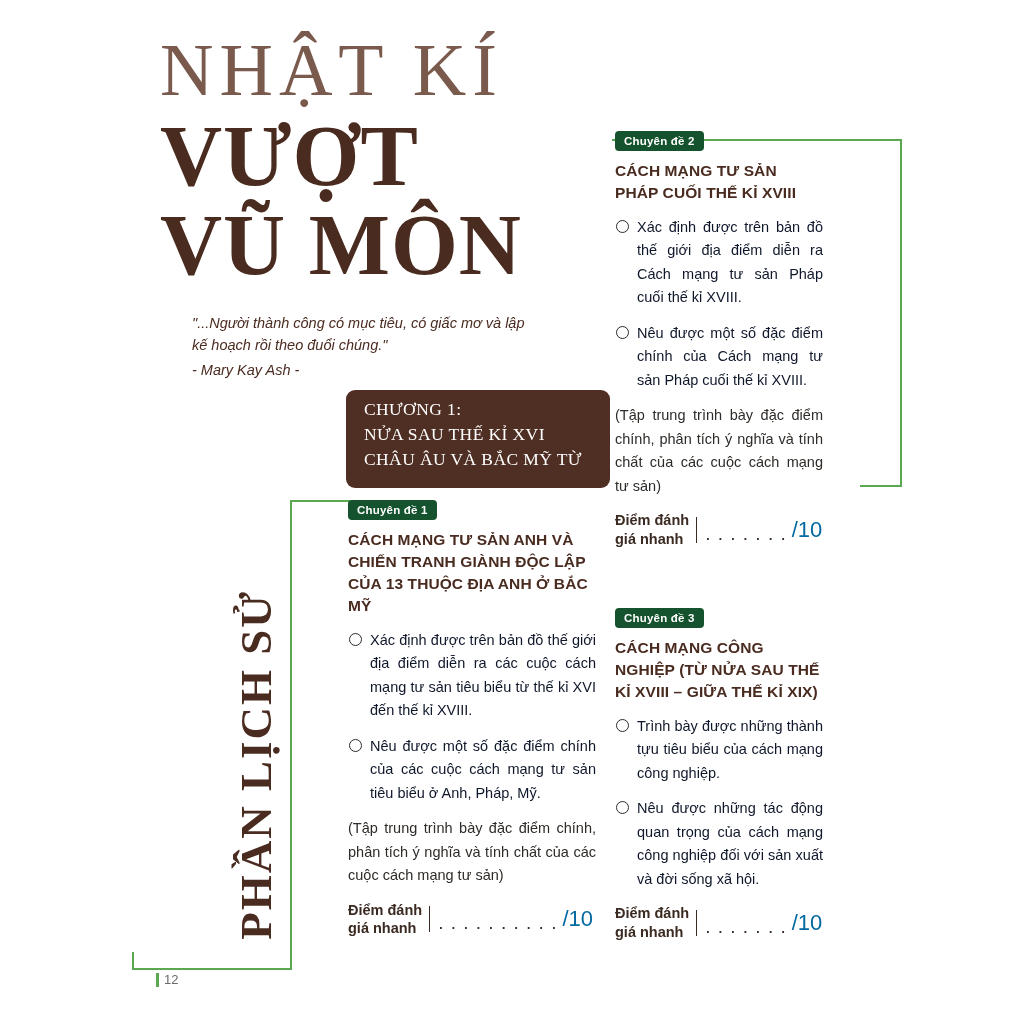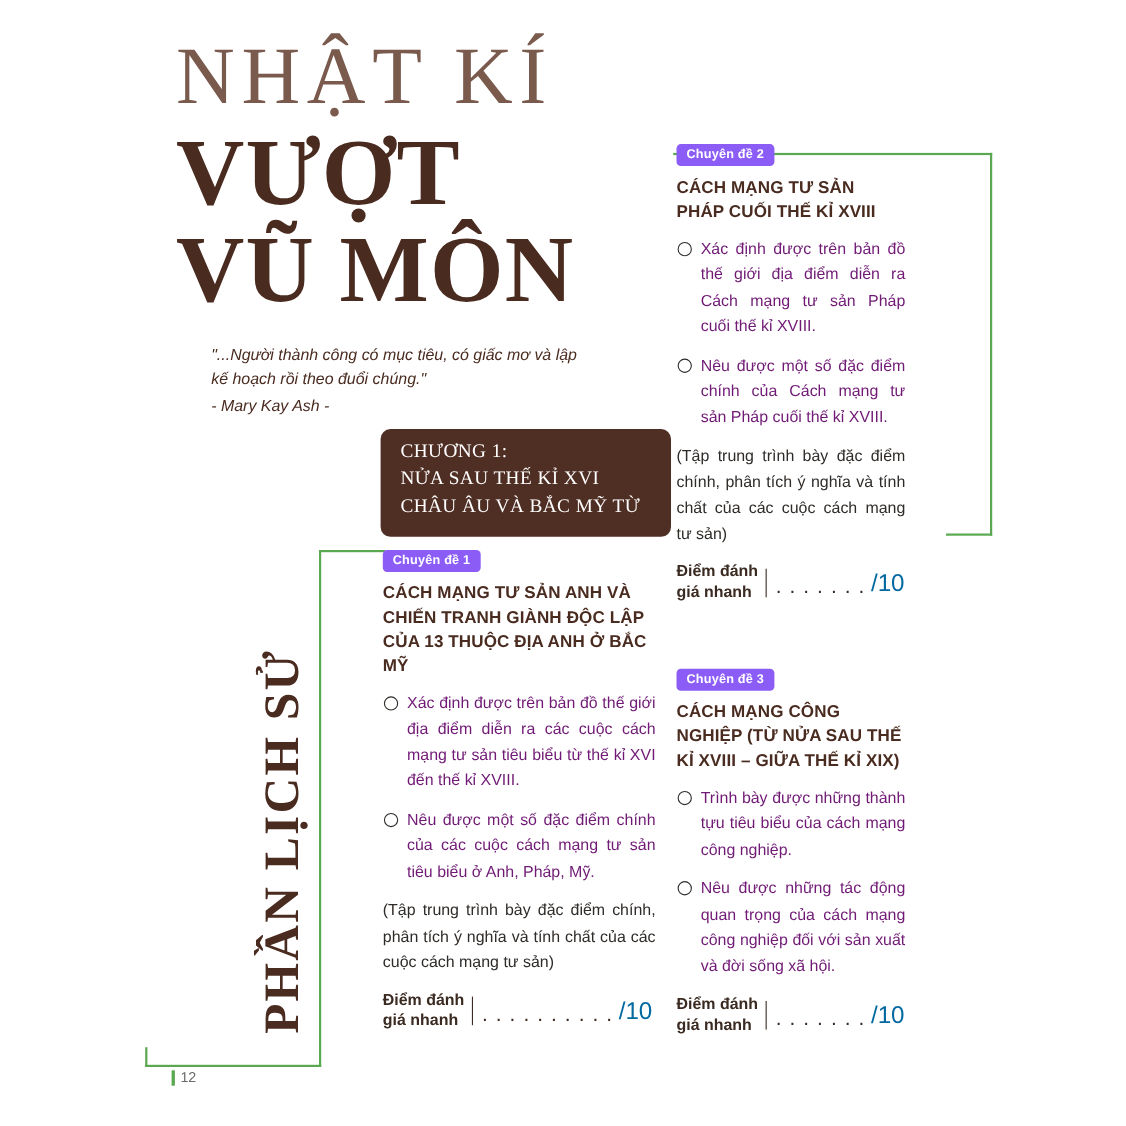--- a/index.html
+++ b/index.html
@@ -117,41 +117,41 @@
     border-style: solid;
   }
 
   
   .topic {
     position: absolute;
     box-sizing: border-box;
   }
   .topic-badge {
     display: inline-block;
-    background: #8b5cf6;
+    background: #14532d;
     color: #ffffff;
     font-size: 11.5px;
     font-weight: bold;
     padding: 4px 9px 4px 9px;
     border-radius: 4px;
     letter-spacing: 0.2px;
   }
   .topic-title {
     font-weight: bold;
     font-size: 15.5px;
     line-height: 1.42;
     color: #4a2b20;
     margin-top: 9px;
     letter-spacing: 0.1px;
   }
   .bullet {
     position: relative;
     font-size: 14.5px;
     line-height: 1.62;
-    color: #701a75;
+    color: #0f172a;
     margin-top: 12px;
     text-align: justify;
     padding-left: 22px;
   }
   .bullet::before {
     content: "";
     position: absolute;
     left: 1px;
     top: 4px;
     width: 11px;

